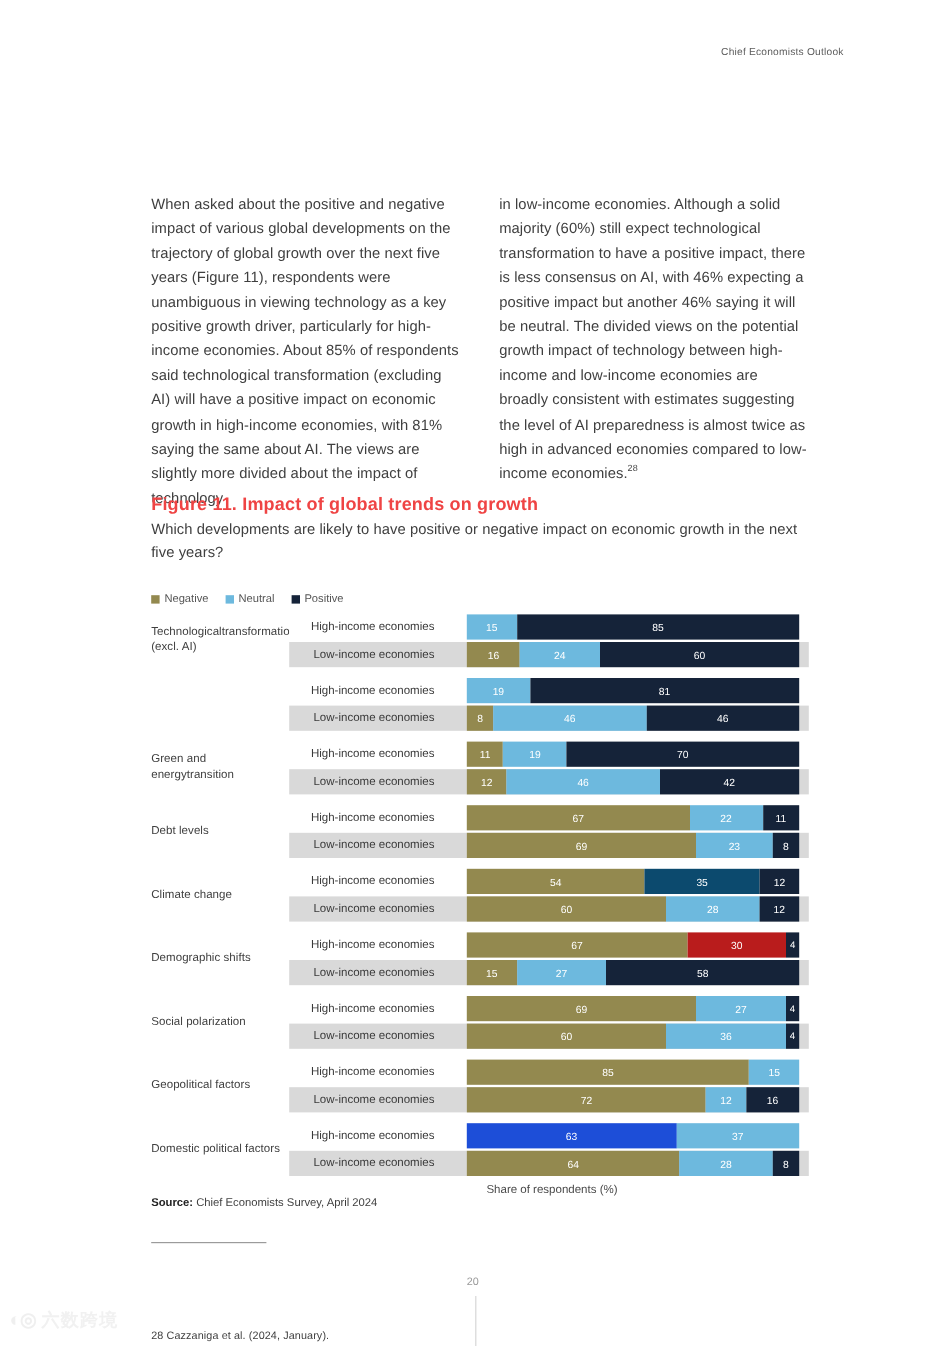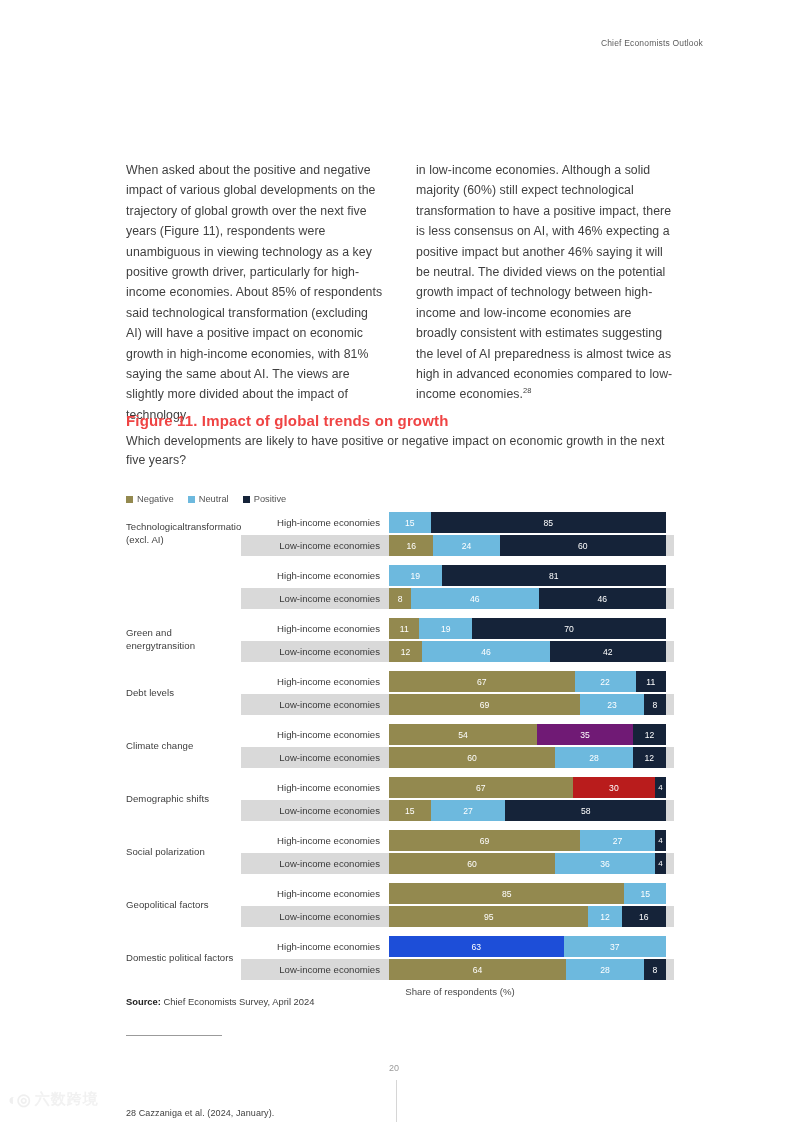--- a/index.html
+++ b/index.html
@@ -64,21 +64,21 @@
     display:flex;align-items:stretch;height:21px;position:relative;
   }
   .grow + .grow{margin-top:2px;}
   .grow.shaded .rowlabel{background:#d9d9d9;}
   .grow.shaded .barzone{background:#d9d9d9;}
 
   .rowlabel{
     width:148px;flex:0 0 148px;
     font-size:9.6px;color:#3a3a3a;
     display:flex;align-items:center;justify-content:flex-end;
-    padding-right:9px;box-sizing:border-box;
+    padding-right:27px;box-sizing:border-box;
     background:#ffffff;
   }
   .barzone{
     flex:1 1 auto;position:relative;display:flex;align-items:center;
     background:#ffffff;
     padding-right:8px;box-sizing:border-box;
   }
   .bar{
     display:flex;height:21px;width:100%;
   }
@@ -281,21 +281,21 @@
       <div class="group">
         <div class="grouplabel">
           <div><span>Climate change</span></div>
         </div>
         <div class="rows">
           <div class="grow">
             <div class="rowlabel">High-income economies</div>
             <div class="barzone">
               <div class="bar">
                 <div class="seg" style="background: rgb(147, 137, 79); width: 54%;">54</div>
-                <div class="seg" style="background: #701a75; width: 35%;">35</div>
+                <div class="seg" style="background: #0c4a6e; width: 35%;">35</div>
                 <div class="seg" style="background: rgb(21, 35, 57); width: 12%;">12</div>
               </div>
             </div>
           </div>
           <div class="grow shaded">
             <div class="rowlabel">Low-income economies</div>
             <div class="barzone">
               <div class="bar">
                 <div class="seg" style="background: rgb(147, 137, 79); width: 60%;">60</div>
                 <div class="seg" style="background: rgb(109, 185, 222); width: 28%;">28</div>
@@ -370,21 +370,21 @@
               <div class="bar">
                 <div class="seg" style="background: rgb(147, 137, 79); width: 85%;">85</div>
                 <div class="seg" style="background: rgb(109, 185, 222); width: 15%;">15</div>
               </div>
             </div>
           </div>
           <div class="grow shaded">
             <div class="rowlabel">Low-income economies</div>
             <div class="barzone">
               <div class="bar">
-                <div class="seg" style="background: rgb(147, 137, 79); width: 72%;">95</div>
+                <div class="seg" style="background: rgb(147, 137, 79); width: 72%;">72</div>
                 <div class="seg" style="background: rgb(109, 185, 222); width: 12%;">12</div>
                 <div class="seg" style="background: rgb(21, 35, 57); width: 16%;">16</div>
               </div>
             </div>
           </div>
         </div>
       </div>
       <div class="group">
         <div class="grouplabel">
           <div><span>Domestic political factors</span></div>

